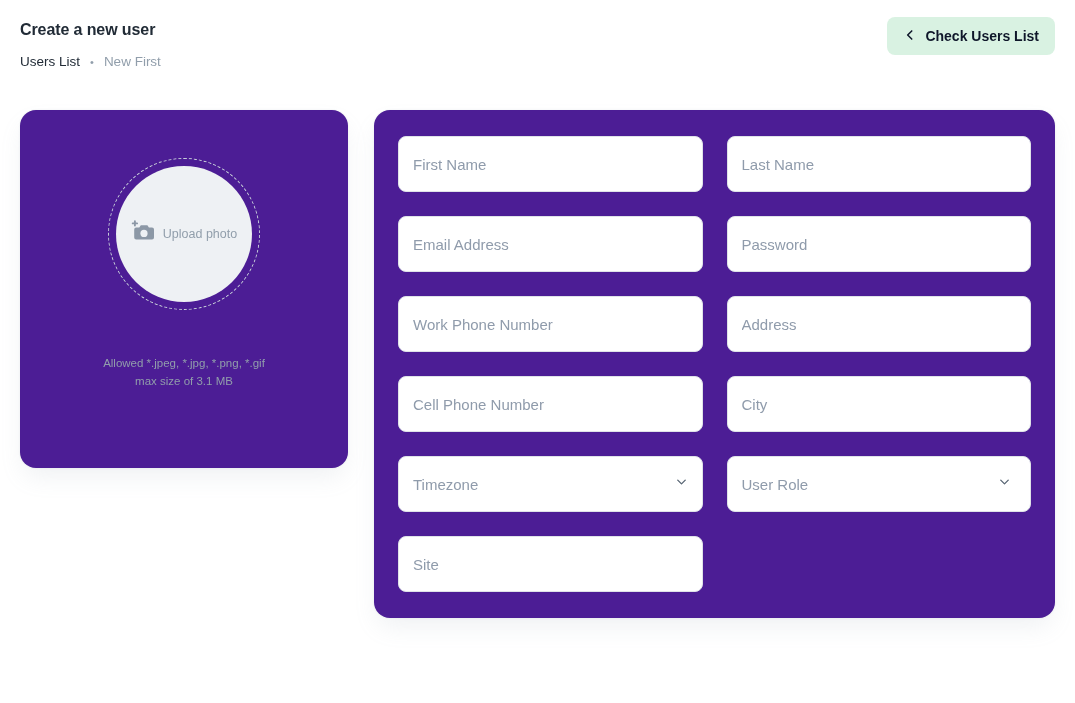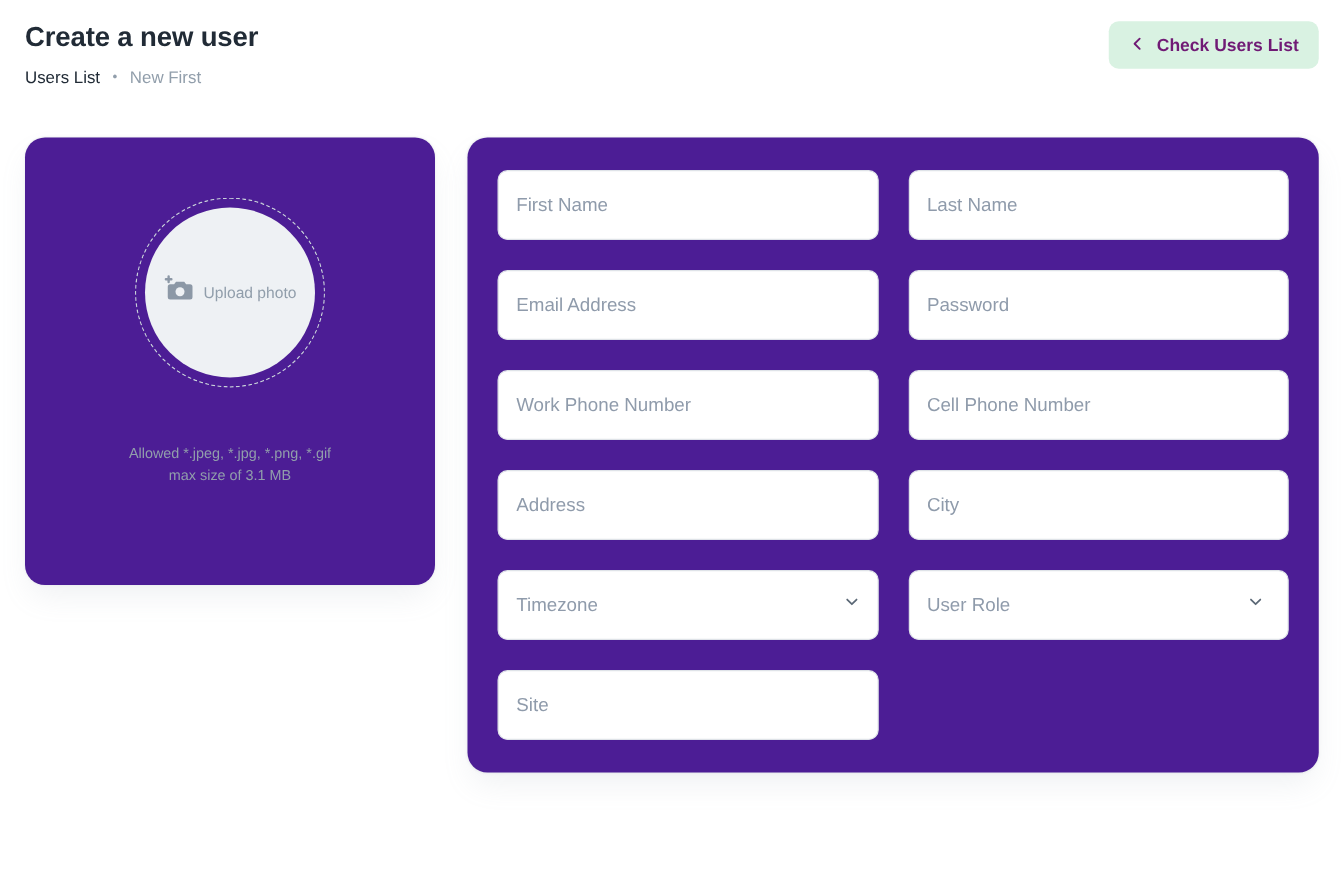--- a/index.html
+++ b/index.html
@@ -29,21 +29,21 @@
     width: 1075px;
     padding: 14px 20px 0 20px;
     display: flex;
     align-items: flex-start;
     justify-content: space-between;
   }
 
   .header-left { padding-top: 1px; }
 
   .page-title {
-    font-size: 22px;
+    font-size: 16px;
     font-weight: bold;
     color: #212b36;
     letter-spacing: -0.1px;
     line-height: 30px;
     margin: 0;
   }
 
   .breadcrumb {
     display: flex;
     align-items: flex-start;
@@ -62,21 +62,21 @@
     font-size: 11px;
     line-height: 18px;
   }
   .crumb-current { color: #919eab; }
 
   .check-users-btn {
     display: inline-flex;
     align-items: center;
     gap: 8px;
     background: #d9f2e2;
-    color: #701a75;
+    color: #0f172a;
     border: none;
     border-radius: 8px;
     padding: 0 16px;
     height: 38px;
     font-size: 14px;
     font-weight: bold;
     font-family: "Liberation Sans", sans-serif;
     cursor: pointer;
     margin-top: 3px;
   }
@@ -272,25 +272,25 @@
 
         <div class="field">
           <input type="text" placeholder="Password" style="">
         </div>
 
         <div class="field">
           <input type="text" placeholder="Work Phone Number" style="">
         </div>
 
         <div class="field">
+          <input type="text" placeholder="Address" style="">
+        </div>
+
+        <div class="field">
           <input type="text" placeholder="Cell Phone Number" style="">
-        </div>
-
-        <div class="field">
-          <input type="text" placeholder="Address" style="">
         </div>
 
         <div class="field">
           <input type="text" placeholder="City" style="">
         </div>
 
 
         <div class="field has-chevron">
           <input type="text" readonly="" placeholder="Timezone" style="">
           <span class="chev-down edge">

